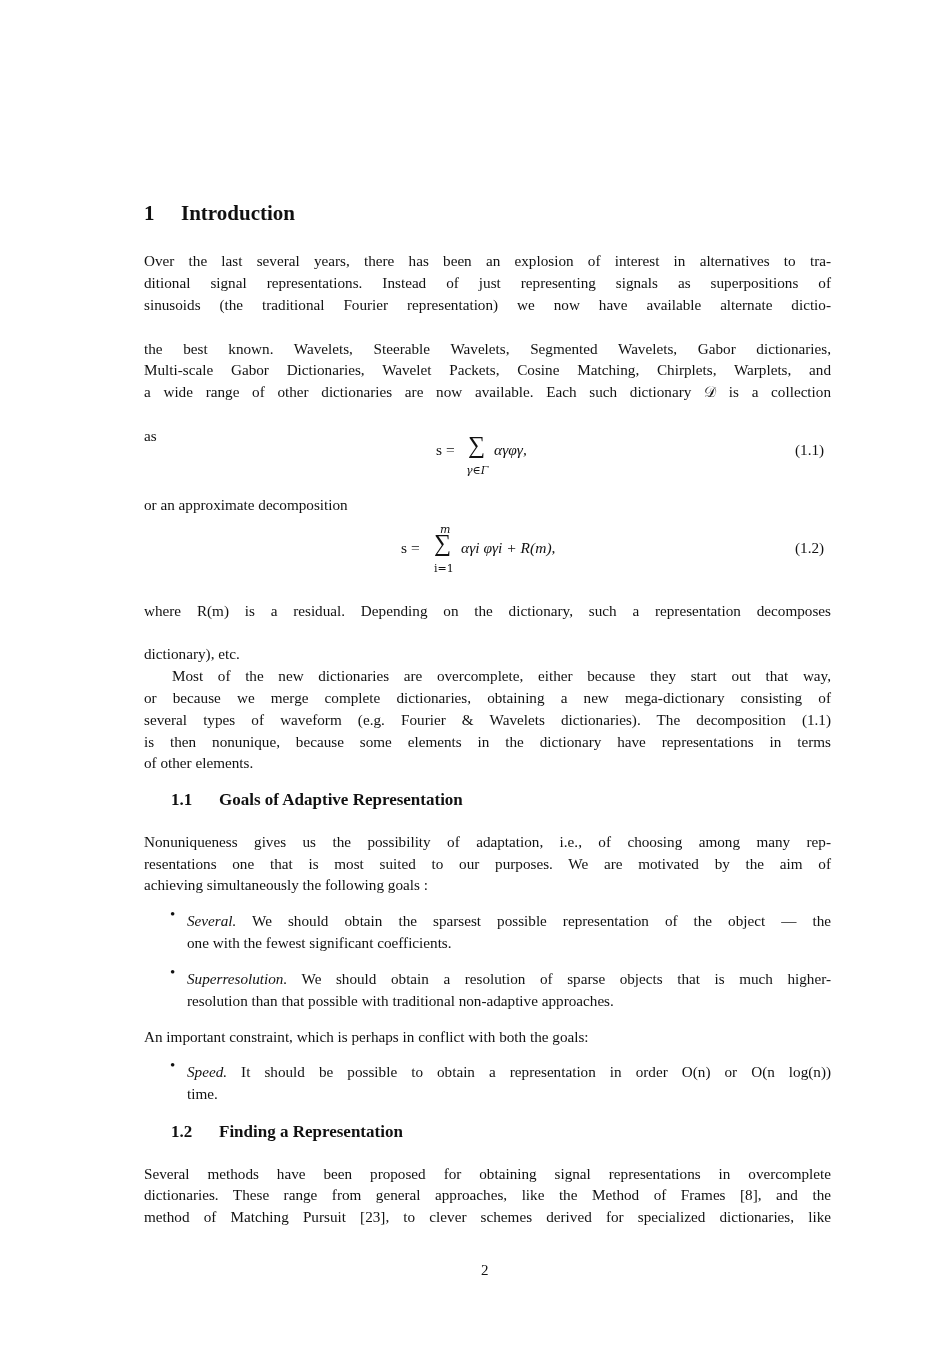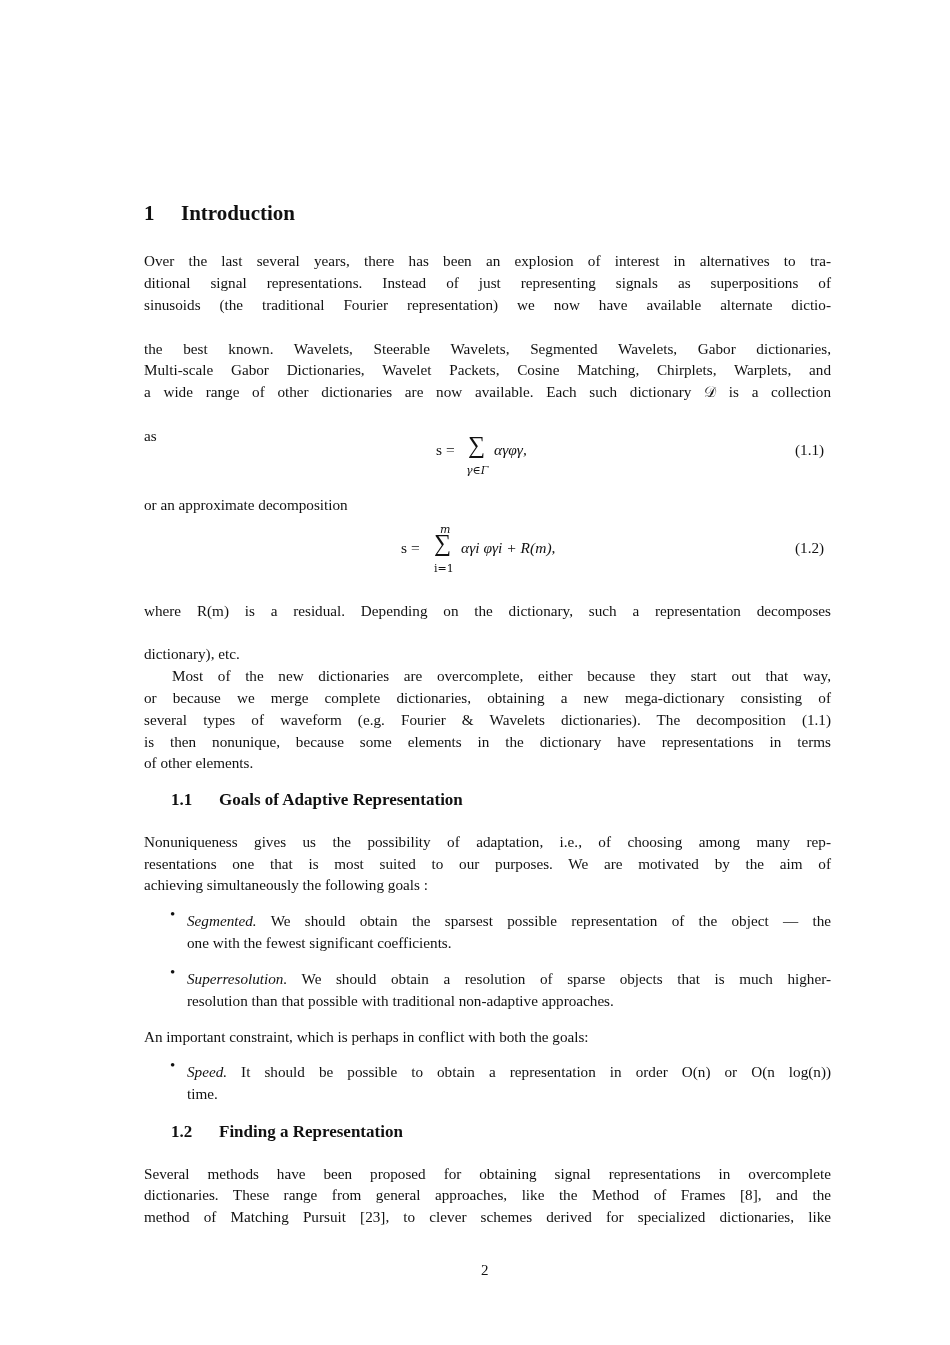--- a/index.html
+++ b/index.html
@@ -73,21 +73,21 @@
   </div>
 
   <div class="line" style="top:825px">Nonuniqueness gives us the possibility of adaptation, i.e., of choosing among many rep-</div>
   <div class="line" style="top:847px">resentations one that is most suited to our purposes.  We are motivated by the aim of</div>
   <div class="line last" style="top:868px">achieving simultaneously the following goals :</div>
 
   <div>
     <div>
       <span class="bullet-dot" style="top:904px">•</span>
       <div class="line bullet-line" style="top:904px">
-        <i>Segmented.</i>
+        <i>Several.</i>
         <span>We should obtain the sparsest possible representation of the object — the</span>
       </div>
       <div class="line bullet-line last" style="top:926px">one with the fewest significant coefficients.</div>
     </div>
     <div>
       <span class="bullet-dot" style="top:962px">•</span>
       <div class="line bullet-line" style="top:962px">
         <i>Superresolution.</i>
         <span>We should obtain a resolution of sparse objects that is much higher-</span>
       </div>

